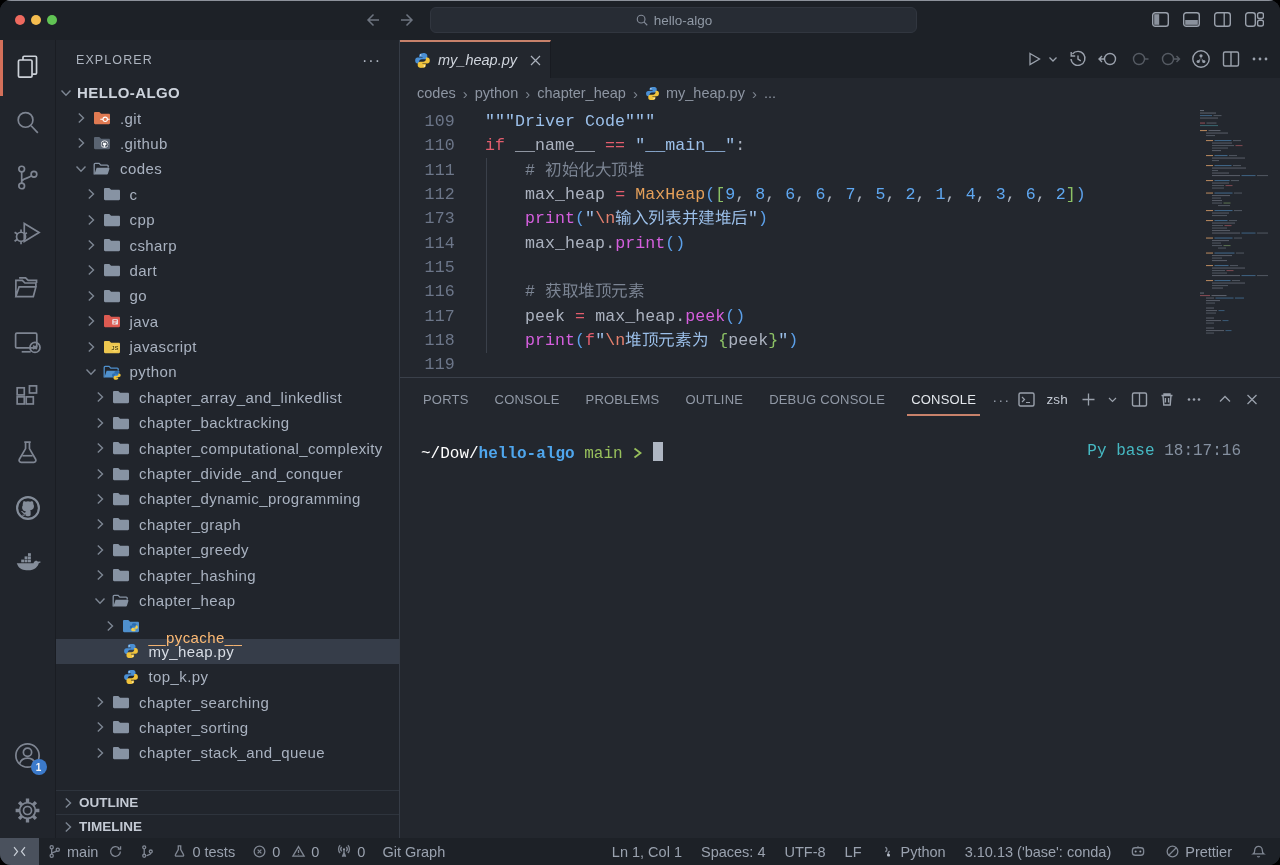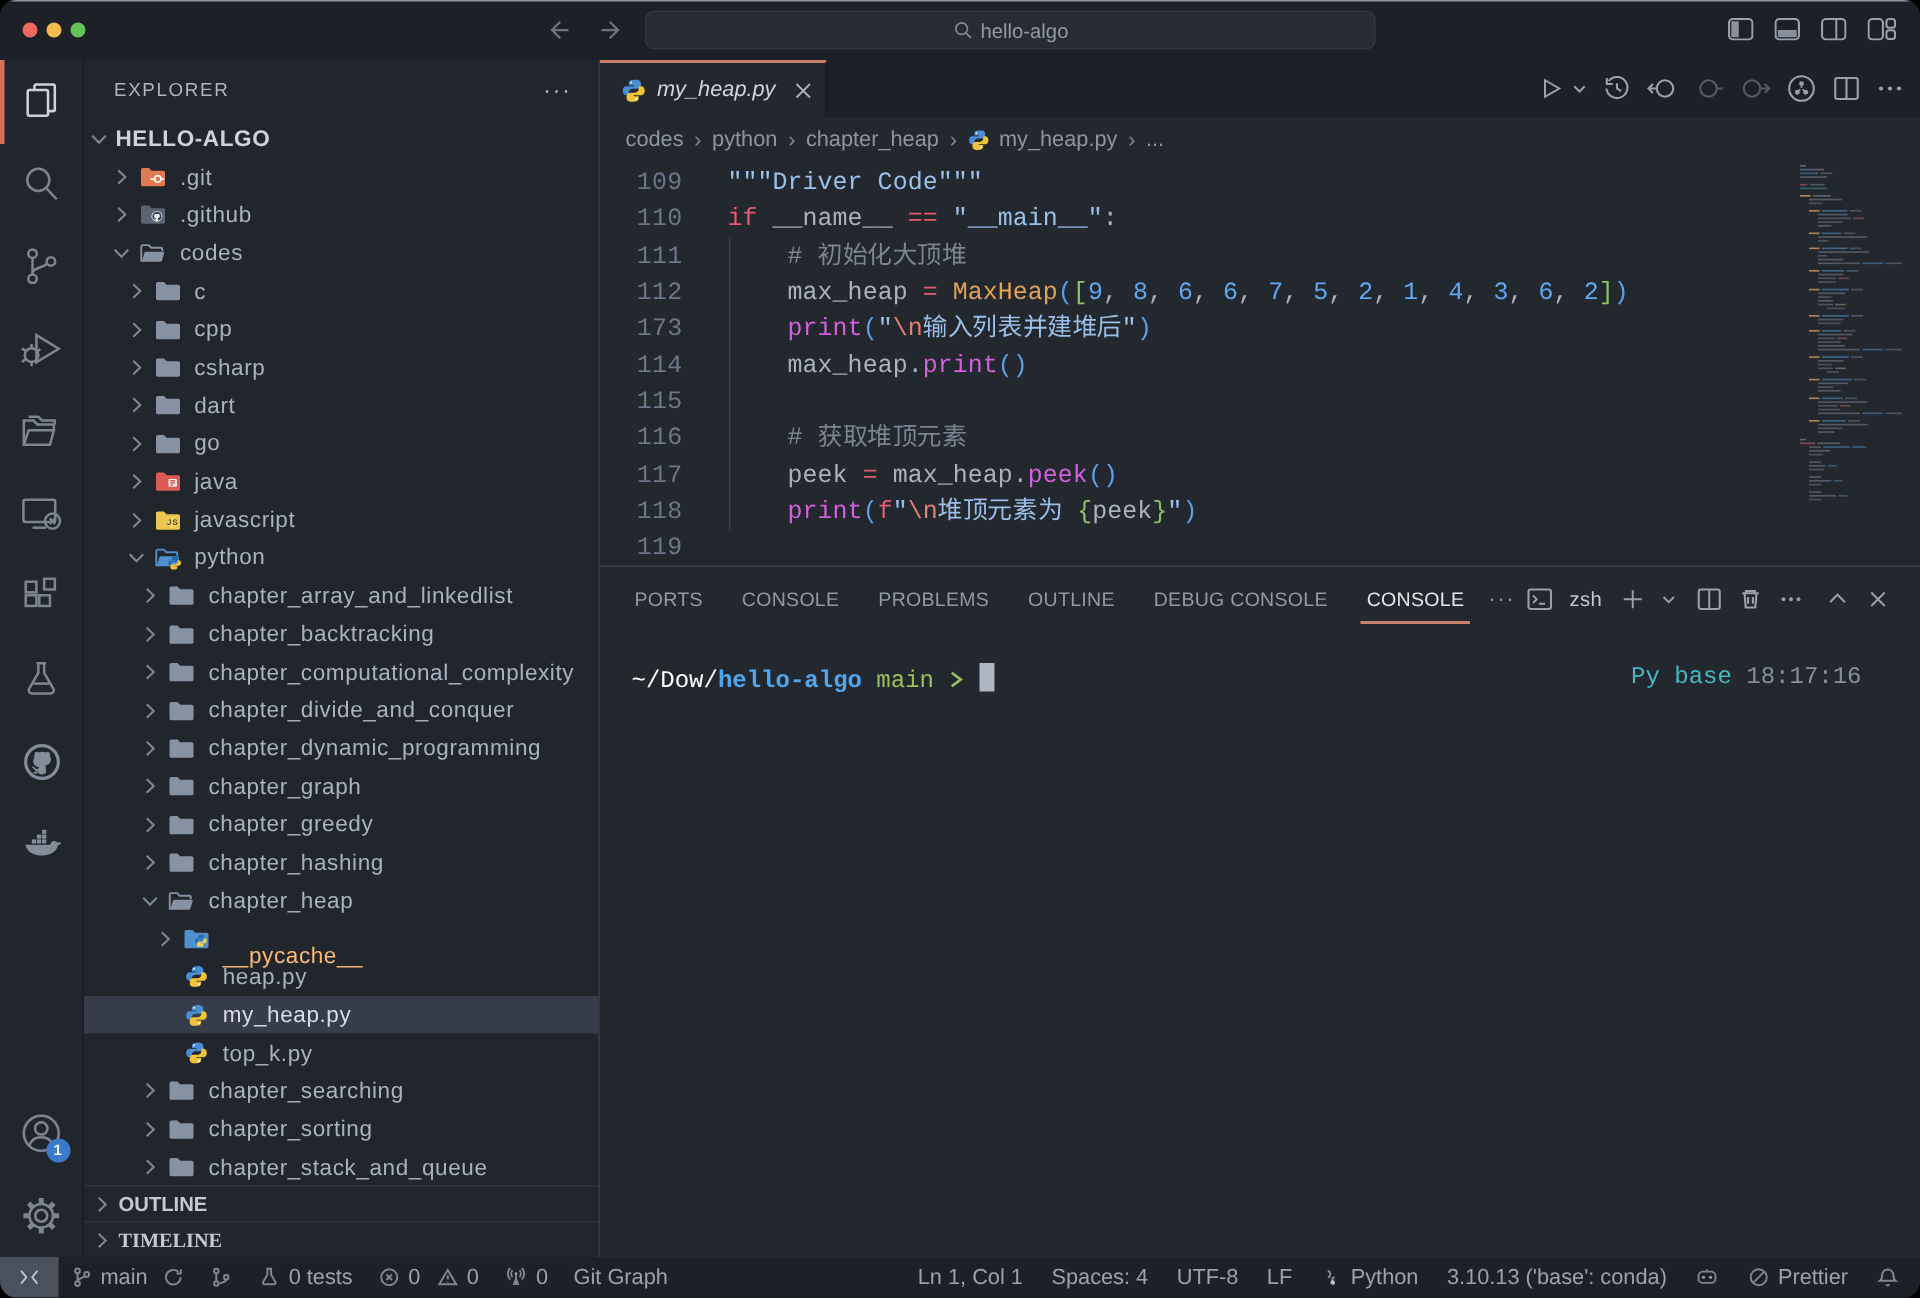--- a/index.html
+++ b/index.html
@@ -84,21 +84,21 @@
 
 .statusbar { height:27px; background:#1d2127; display:flex; align-items:center;
   color:#9aa2af; font-size:14.5px; position:relative; }
 .remote { width:39px; height:27px; background:#4a515d; display:flex; align-items:center;
   justify-content:center; flex:none; }
 .sbleft { display:flex; align-items:center; margin-left:8px; gap:17px; flex:1; }
 .sbright { display:flex; align-items:center; gap:19px; margin-right:14px; }
 .sitem { display:flex; align-items:center; gap:5px; white-space:nowrap; }
 
 .sbsection.outline { bottom:24px; }
-.sbsection.timeline { bottom:0;font-family:Liberation Serif, serif; }
+.sbsection.timeline { bottom:0; }
 </style></head>
 <body>
 <svg width="0" height="0" style="position:absolute">
     <defs>
       <path id="j0" transform="translate(0,88) scale(1,-1)" d="M41.5 75.5H89.2V68.2H41.5ZM84.9 75.5H92.3Q92.3 75.5 92.3 74.7Q92.3 73.9 92.2 72.9Q92.2 71.9 92.2 71.4Q91.7 52 91.1 38.6Q90.6 25.3 89.9 16.8Q89.2 8.4 88.1 3.8Q87.1 -0.9 85.6 -2.8Q84 -5 82.2 -5.9Q80.3 -6.8 77.8 -7.2Q75.2 -7.4 71.3 -7.4Q67.4 -7.4 63.1 -7.1Q63 -5.5 62.4 -3.4Q61.8 -1.3 60.8 0.2Q65.4 -0.2 69.2 -0.3Q73 -0.4 74.8 -0.4Q76.2 -0.4 77.1 -0Q78.1 0.3 78.9 1.4Q80.1 2.8 81.1 7.2Q82 11.7 82.7 20.1Q83.4 28.5 83.9 41.6Q84.4 54.8 84.9 73.6ZM58 72 65.7 71.8Q65.2 57.7 63.9 45.7Q62.6 33.7 59.8 23.9Q57.1 14 52.4 6.1Q47.7 -1.9 40.4 -8.1Q39.9 -7.3 38.8 -6.2Q37.7 -5.1 36.5 -4Q35.4 -2.9 34.5 -2.3Q41.5 3.1 46 10.5Q50.4 17.9 52.9 27.2Q55.4 36.5 56.5 47.7Q57.7 58.9 58 72ZM19.9 37.1 27.6 46.2V-7.9H19.9ZM39.1 47 44.3 42.8Q41.5 40 38.6 37.2Q35.6 34.3 33.2 32.3L29.5 35.6Q31.7 37.8 34.6 41.2Q37.4 44.5 39.1 47ZM5.4 66.3H34.9V59.5H5.4ZM26.2 42Q27.4 41 29.7 38.6Q32.1 36.2 34.7 33.3Q37.3 30.5 39.5 28Q41.8 25.5 42.7 24.4L38.1 18.4Q36.9 20.2 34.9 23Q32.8 25.7 30.4 28.7Q28 31.7 25.9 34.3Q23.7 37 22.3 38.4ZM32.7 66.3H34.3L35.7 66.6L40 63.6Q36.6 54.9 31.3 46.5Q26 38 19.8 30.9Q13.5 23.7 7.5 18.8Q7.2 19.8 6.4 21.2Q5.7 22.7 4.9 24Q4.1 25.3 3.5 25.9Q9.2 30.2 14.9 36.5Q20.6 42.9 25.3 50.1Q30 57.4 32.7 64.6ZM16 80.8 21.8 84Q24.3 80.9 26.8 77.2Q29.4 73.4 30.6 70.7L24.6 66.8Q23.3 69.7 20.9 73.6Q18.4 77.6 16 80.8Z"></path>
       <path id="j1" transform="translate(0,88) scale(1,-1)" d="M50.8 3.1H86.9V-3.6H50.8ZM46.2 32.7H90.5V-7.8H83.3V25.9H53.1V-8H46.2ZM74 66.6 80 69.5Q83.4 65.1 86.7 60.1Q90 55.1 92.7 50.2Q95.4 45.3 96.9 41.4L90.5 38.1Q89.1 42 86.4 47Q83.8 52 80.6 57.1Q77.3 62.3 74 66.6ZM42.9 40.7Q42.8 41.5 42.3 42.8Q41.9 44.2 41.4 45.6Q40.8 47 40.4 48Q41.8 48.3 43.4 50Q45 51.7 46.8 54.4Q47.8 55.7 49.7 58.7Q51.6 61.7 53.9 65.8Q56.2 69.9 58.5 74.6Q60.9 79.3 62.7 84.1L70.5 81.9Q67.4 75 63.7 68.4Q60 61.7 56.1 55.8Q52.2 49.8 48.3 45V44.8Q48.3 44.8 47.5 44.4Q46.7 44 45.6 43.4Q44.6 42.8 43.7 42.1Q42.9 41.4 42.9 40.7ZM42.9 40.7 42.8 46.8 47.4 49.4 89.8 52.1Q90 50.5 90.5 48.6Q90.9 46.7 91.3 45.5Q79.1 44.5 70.8 43.9Q62.6 43.3 57.4 42.8Q52.3 42.4 49.5 42Q46.6 41.7 45.2 41.4Q43.8 41 42.9 40.7ZM6.5 29.2Q8.1 34.2 9.8 40.9Q11.5 47.6 13.1 55Q14.6 62.4 15.8 69.8Q17.1 77.1 17.8 83.6L24.8 83.1Q24 76.4 22.6 68.8Q21.2 61.3 19.6 53.7Q18.1 46.1 16.3 39.2Q14.6 32.4 12.9 26.9ZM4.3 63.5H34V56.5H4.3ZM32 63.5H33.3L34.5 63.7L38.9 63Q37.6 43.6 33.9 29.8Q30.1 16 23.8 6.8Q17.5 -2.3 8.6 -7.8Q7.8 -6.5 6.5 -4.7Q5.2 -2.9 4 -1.9Q12.1 2.5 17.9 11Q23.8 19.5 27.4 32.2Q30.9 44.9 32 62ZM6.5 29.2 10.6 34.5Q14.9 31.7 19.3 28.4Q23.7 25.1 27.8 21.5Q31.9 18 35.4 14.6Q38.8 11.2 41 8.2L36.4 2.1Q34.2 5.1 30.8 8.6Q27.5 12.2 23.4 15.8Q19.4 19.5 15 22.9Q10.7 26.3 6.5 29.2Z"></path>
       <path id="j2" transform="translate(0,88) scale(1,-1)" d="M51.6 82.2H59.6V7.9Q59.6 3.8 60.7 2.5Q61.8 1.3 65.4 1.3Q66.3 1.3 68.6 1.3Q70.8 1.3 73.5 1.3Q76.2 1.3 78.5 1.3Q80.9 1.3 82 1.3Q84.6 1.3 85.9 3.1Q87.2 4.9 87.8 9.6Q88.4 14.2 88.7 22.8Q89.8 22 91.1 21.3Q92.4 20.5 93.7 20Q95.1 19.4 96.2 19.1Q95.7 9.7 94.5 4.2Q93.3 -1.3 90.5 -3.7Q87.7 -6.2 82.4 -6.2Q81.7 -6.2 79.9 -6.2Q78.2 -6.2 75.8 -6.2Q73.5 -6.2 71.2 -6.2Q68.8 -6.2 67.1 -6.2Q65.3 -6.2 64.6 -6.2Q59.6 -6.2 56.8 -4.9Q54 -3.7 52.8 -0.6Q51.6 2.6 51.6 8.1ZM86.7 69.5 93.9 64.7Q86.8 54.7 77.5 45.8Q68.2 37 58 29.8Q47.8 22.5 37.7 17.3Q37.1 18.2 36.2 19.2Q35.3 20.2 34.2 21.3Q33.2 22.3 32.2 23Q42.1 27.9 52.2 35Q62.2 42.1 71.2 50.9Q80.2 59.7 86.7 69.5ZM31.3 84 38.7 81.7Q35.2 73.2 30.5 65Q25.7 56.8 20.3 49.6Q14.9 42.4 9.2 36.9Q8.8 37.7 7.9 39.1Q7 40.5 6 41.9Q5 43.4 4.2 44.2Q9.6 49 14.7 55.4Q19.7 61.7 24 69.1Q28.2 76.4 31.3 84ZM20.7 59.2 28.5 66.9 28.6 66.8V-8H20.7Z"></path>
       <path id="j3" transform="translate(0,88) scale(1,-1)" d="M6.2 55.3H94.2V47.6H6.2ZM54.9 52.2Q58.3 40.1 63.8 29.7Q69.4 19.2 77.5 11.4Q85.5 3.6 95.8 -0.8Q94.9 -1.6 93.8 -2.9Q92.8 -4.1 91.8 -5.4Q90.8 -6.7 90.2 -7.8Q79.4 -2.6 71.1 5.9Q62.9 14.4 57.1 25.7Q51.3 37 47.5 50.4ZM46.1 83.9H54.2Q54.2 77.4 53.8 69.4Q53.5 61.5 52.3 52.9Q51.1 44.4 48.4 35.7Q45.6 27.1 40.8 19Q35.9 11 28.4 4.1Q20.9 -2.8 10 -7.8Q9.1 -6.3 7.4 -4.6Q5.8 -2.8 4.3 -1.6Q14.9 3 22.2 9.4Q29.4 15.8 34 23.4Q38.6 31 41.1 39.1Q43.6 47.2 44.6 55.2Q45.6 63.3 45.9 70.6Q46.1 77.9 46.1 83.9Z"></path>
       <path id="j4" transform="translate(0,88) scale(1,-1)" d="M43.5 79.6H96.1V72.9H43.5ZM65.5 76.3 73.8 75.2Q72.3 70.9 70.7 66.5Q69 62.1 67.6 59L61.2 60.3Q62.4 63.7 63.6 68.2Q64.8 72.8 65.5 76.3ZM66.2 49.6H73.6V29.4Q73.6 24.7 72.5 19.6Q71.4 14.5 68.4 9.6Q65.4 4.6 59.6 0.1Q53.8 -4.4 44.4 -8Q43.9 -7.2 43.2 -6.1Q42.4 -5 41.5 -3.9Q40.6 -2.8 39.8 -2.1Q49.1 0.9 54.4 4.7Q59.7 8.5 62.3 12.8Q64.8 17 65.5 21.3Q66.2 25.6 66.2 29.5ZM70.7 9 75.5 13.9Q79.1 11.6 83.1 8.6Q87 5.7 90.5 2.8Q94.1 -0.2 96.3 -2.5L91.2 -8.2Q89.1 -5.7 85.6 -2.7Q82.1 0.3 78.2 3.4Q74.3 6.5 70.7 9ZM47.6 62.8H92.1V15.7H84.8V55.7H54.7V15.5H47.6ZM4.5 76.9H41.6V69.8H4.5ZM20.7 73.1H28.2V5.1Q28.2 1.7 27.2 -0.2Q26.3 -2 24 -2.9Q21.9 -3.9 18 -4.2Q14.2 -4.5 8.2 -4.4Q8.1 -3.4 7.6 -2Q7.1 -0.7 6.6 0.7Q6 2.1 5.4 3.1Q10 3 13.6 2.9Q17.3 2.9 18.5 3Q19.8 3.1 20.3 3.5Q20.7 3.9 20.7 5.1Z"></path>
       <path id="j5" transform="translate(0,88) scale(1,-1)" d="M48.2 46.4H91.3V39.6H48.2ZM48.2 26.7H91.3V19.9H48.2ZM48 6.2H95.1V-0.8H48ZM67.9 63.5H75V2.4H67.9ZM51.3 65.9H93.9V59.1H51.3V-8.1H44.2V61.2L48.7 65.9ZM52.3 83.5 59.7 81.5Q57.3 74.9 54 67.8Q50.7 60.7 46.6 54.1Q42.5 47.6 37.8 42.5Q37.2 43.3 36.4 44.3Q35.6 45.4 34.8 46.4Q33.9 47.4 33.2 48.1Q37.5 52.7 41.1 58.8Q44.8 64.8 47.7 71.2Q50.5 77.7 52.3 83.5ZM65 80.6 71.4 83.2Q73.6 79.8 75.6 75.8Q77.6 71.7 78.6 68.7L71.9 65.7Q71 68.8 69.1 73Q67.1 77.2 65 80.6ZM4.2 59.9H36.2V52.8H4.2ZM17 82.8H24.2V17.9H17ZM3.4 15.6Q7.5 17.1 12.9 19.3Q18.3 21.5 24.3 24Q30.3 26.5 36.4 29L38 22.3Q29.8 18.5 21.5 14.8Q13.1 11.1 6.4 8.1Z"></path>
@@ -459,32 +459,20 @@
               <path d="M5.8 3.5 10.5 8l-4.7 4.5" fill="none" stroke="#7d8693" stroke-width="1.4"></path>
             </svg>
             <svg class="ticon" viewBox="0 0 18 16">
               <path d="M1 3.2c0-.7.5-1.2 1.2-1.2h4.1l1.8 1.8h7.7c.7 0 1.2.5 1.2 1.2v8c0 .7-.5 1.2-1.2 1.2H2.2c-.7 0-1.2-.5-1.2-1.2z" fill="#4f90cd"></path>
               <g transform="translate(7.2,4.6) scale(0.58)">
                 <path d="M8 1.1c-2 0-3.1.9-3.1 2.2v1.3h3.2v.6H3.4C2 5.2 1.1 6.3 1.1 8c0 1.7.9 2.9 2.3 2.9h1.4V9.2c0-1.3 1.2-2.4 2.5-2.4h3.1c1.2 0 2.1-1 2.1-2.2V3.3c0-1.2-1-2-2.2-2.2-.8-.1-1.6 0-2.3 0z" fill="#2b6cb0"></path>
                 <path d="M8 14.9c2 0 3.1-.9 3.1-2.2v-1.3H7.9v-.6h4.7c1.4 0 2.3-1.1 2.3-2.8 0-1.7-.9-2.9-2.3-2.9h-1.4v1.7c0 1.3-1.2 2.4-2.5 2.4H5.6c-1.2 0-2.1 1-2.1 2.2v1.3c0 1.2 1 2 2.2 2.2.8.1 1.6 0 2.3 0z" fill="#f7d14b"></path>
               </g>
             </svg>
             <span class="tlabel">__pycache__</span>
-          </div>
-          <div class="trow " style="padding-left:45.5px">
-            <span class="tchev"></span>
-            <svg class="ticon" viewBox="0 0 16 16">
-              <g>
-                <path d="M8 1.1c-2 0-3.1.9-3.1 2.2v1.3h3.2v.6H3.4C2 5.2 1.1 6.3 1.1 8c0 1.7.9 2.9 2.3 2.9h1.4V9.2c0-1.3 1.2-2.4 2.5-2.4h3.1c1.2 0 2.1-1 2.1-2.2V3.3c0-1.2-1-2-2.2-2.2-.8-.1-1.6 0-2.3 0z" fill="#4a8fd4"></path>
-                <circle cx="6.3" cy="2.9" r=".7" fill="#dfe8f0"></circle>
-                <path d="M8 14.9c2 0 3.1-.9 3.1-2.2v-1.3H7.9v-.6h4.7c1.4 0 2.3-1.1 2.3-2.8 0-1.7-.9-2.9-2.3-2.9h-1.4v1.7c0 1.3-1.2 2.4-2.5 2.4H5.6c-1.2 0-2.1 1-2.1 2.2v1.3c0 1.2 1 2 2.2 2.2.8.1 1.6 0 2.3 0z" fill="#f0c33c"></path>
-                <circle cx="9.7" cy="13.1" r=".7" fill="#fdfdf8"></circle>
-              </g>
-            </svg>
-            <span class="tlabel">heap.py</span>
           </div>
           <div class="trow sel" style="padding-left:45.5px">
             <span class="tchev"></span>
             <svg class="ticon" viewBox="0 0 16 16">
               <g>
                 <path d="M8 1.1c-2 0-3.1.9-3.1 2.2v1.3h3.2v.6H3.4C2 5.2 1.1 6.3 1.1 8c0 1.7.9 2.9 2.3 2.9h1.4V9.2c0-1.3 1.2-2.4 2.5-2.4h3.1c1.2 0 2.1-1 2.1-2.2V3.3c0-1.2-1-2-2.2-2.2-.8-.1-1.6 0-2.3 0z" fill="#4a8fd4"></path>
                 <circle cx="6.3" cy="2.9" r=".7" fill="#dfe8f0"></circle>
                 <path d="M8 14.9c2 0 3.1-.9 3.1-2.2v-1.3H7.9v-.6h4.7c1.4 0 2.3-1.1 2.3-2.8 0-1.7-.9-2.9-2.3-2.9h-1.4v1.7c0 1.3-1.2 2.4-2.5 2.4H5.6c-1.2 0-2.1 1-2.1 2.2v1.3c0 1.2 1 2 2.2 2.2.8.1 1.6 0 2.3 0z" fill="#f0c33c"></path>
                 <circle cx="9.7" cy="13.1" r=".7" fill="#fdfdf8"></circle>
               </g>

